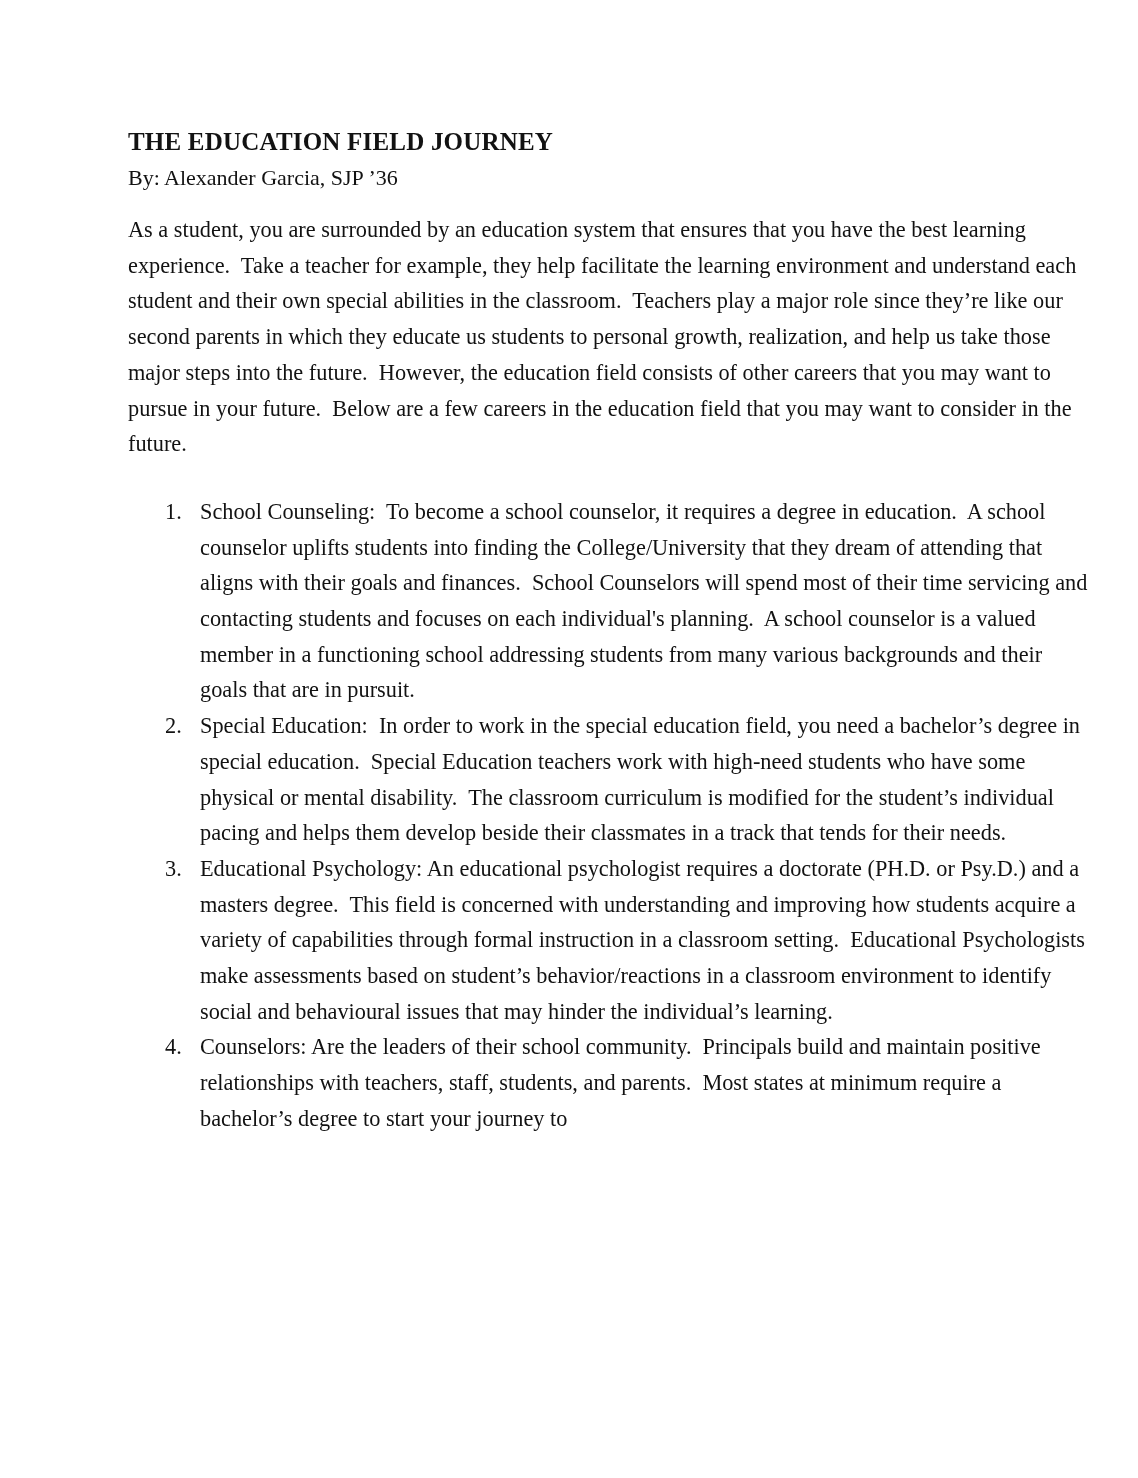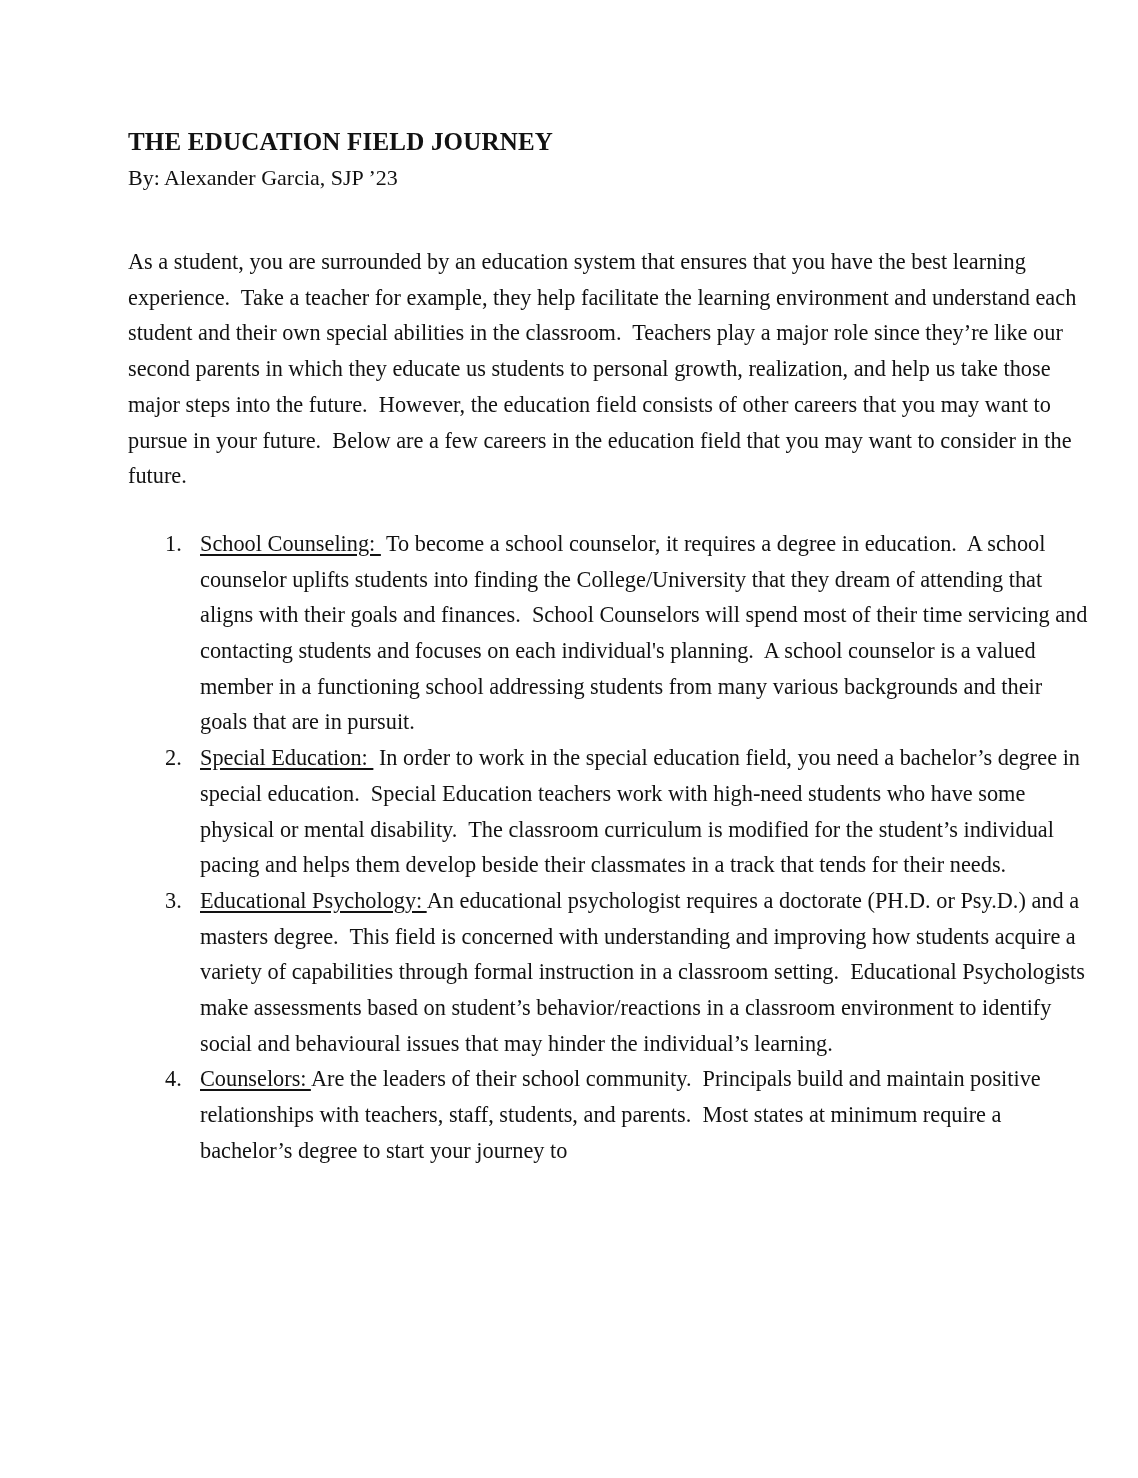--- a/index.html
+++ b/index.html
@@ -28,21 +28,21 @@
       line-height: 36px;
       letter-spacing: 0.2px;
       white-space: pre-wrap;
     }
     .doc-byline {
       font-size: 22px;
       line-height: 36px;
       white-space: pre-wrap;
     }
     .doc-intro {
-      margin-top: 48px;
+      margin-top: 16px;
       font-size: 22.3px;
       line-height: 35.7px;
       white-space: pre-wrap;
       text-align: left;
     }
     .careers-list {
       margin-top: 32px;
       font-size: 22.3px;
       line-height: 35.7px;
     }
@@ -52,32 +52,31 @@
     }
     .item-number {
       flex: 0 0 35px;
       width: 35px;
     }
     .item-body {
       flex: 1 1 auto;
       white-space: pre-wrap;
     }
     .item-term {
-      text-decoration: underline;
       text-underline-offset: 3px;
     }
   </style>
 </head>
 <body>
 
 <div class="page">
 
   <div class="doc-title">THE EDUCATION FIELD JOURNEY</div>
 
-  <div class="doc-byline">By: Alexander Garcia, SJP ’23</div>
+  <div class="doc-byline">By: Alexander Garcia, SJP ’36</div>
 
   <div class="doc-intro">As a student, you are surrounded by an education system that ensures that you have the best learning experience.  Take a teacher for example, they help facilitate the learning environment and understand each student and their own special abilities in the classroom.  Teachers play a major role since they’re like our second parents in which they educate us students to personal growth, realization, and help us take those major steps into the future.  However, the education field consists of other careers that you may want to pursue in your future.  Below are a few careers in the education field that you may want to consider in the future.</div>
 
   <div class="careers-list">
 
     <div class="career-item">
       <span class="item-number">1.</span>
       <span class="item-body"><span class="item-term">School Counseling: </span><span class="item-desc"> To become a school counselor, it requires a degree in education.  A school counselor uplifts students into finding the College/University that they dream of attending that aligns with their goals and finances.  School Counselors will spend most of their time servicing and contacting students and focuses on each individual's planning.  A school counselor is a valued member in a functioning school addressing students from many various backgrounds and their goals that are in pursuit.</span></span>
     </div>
 

